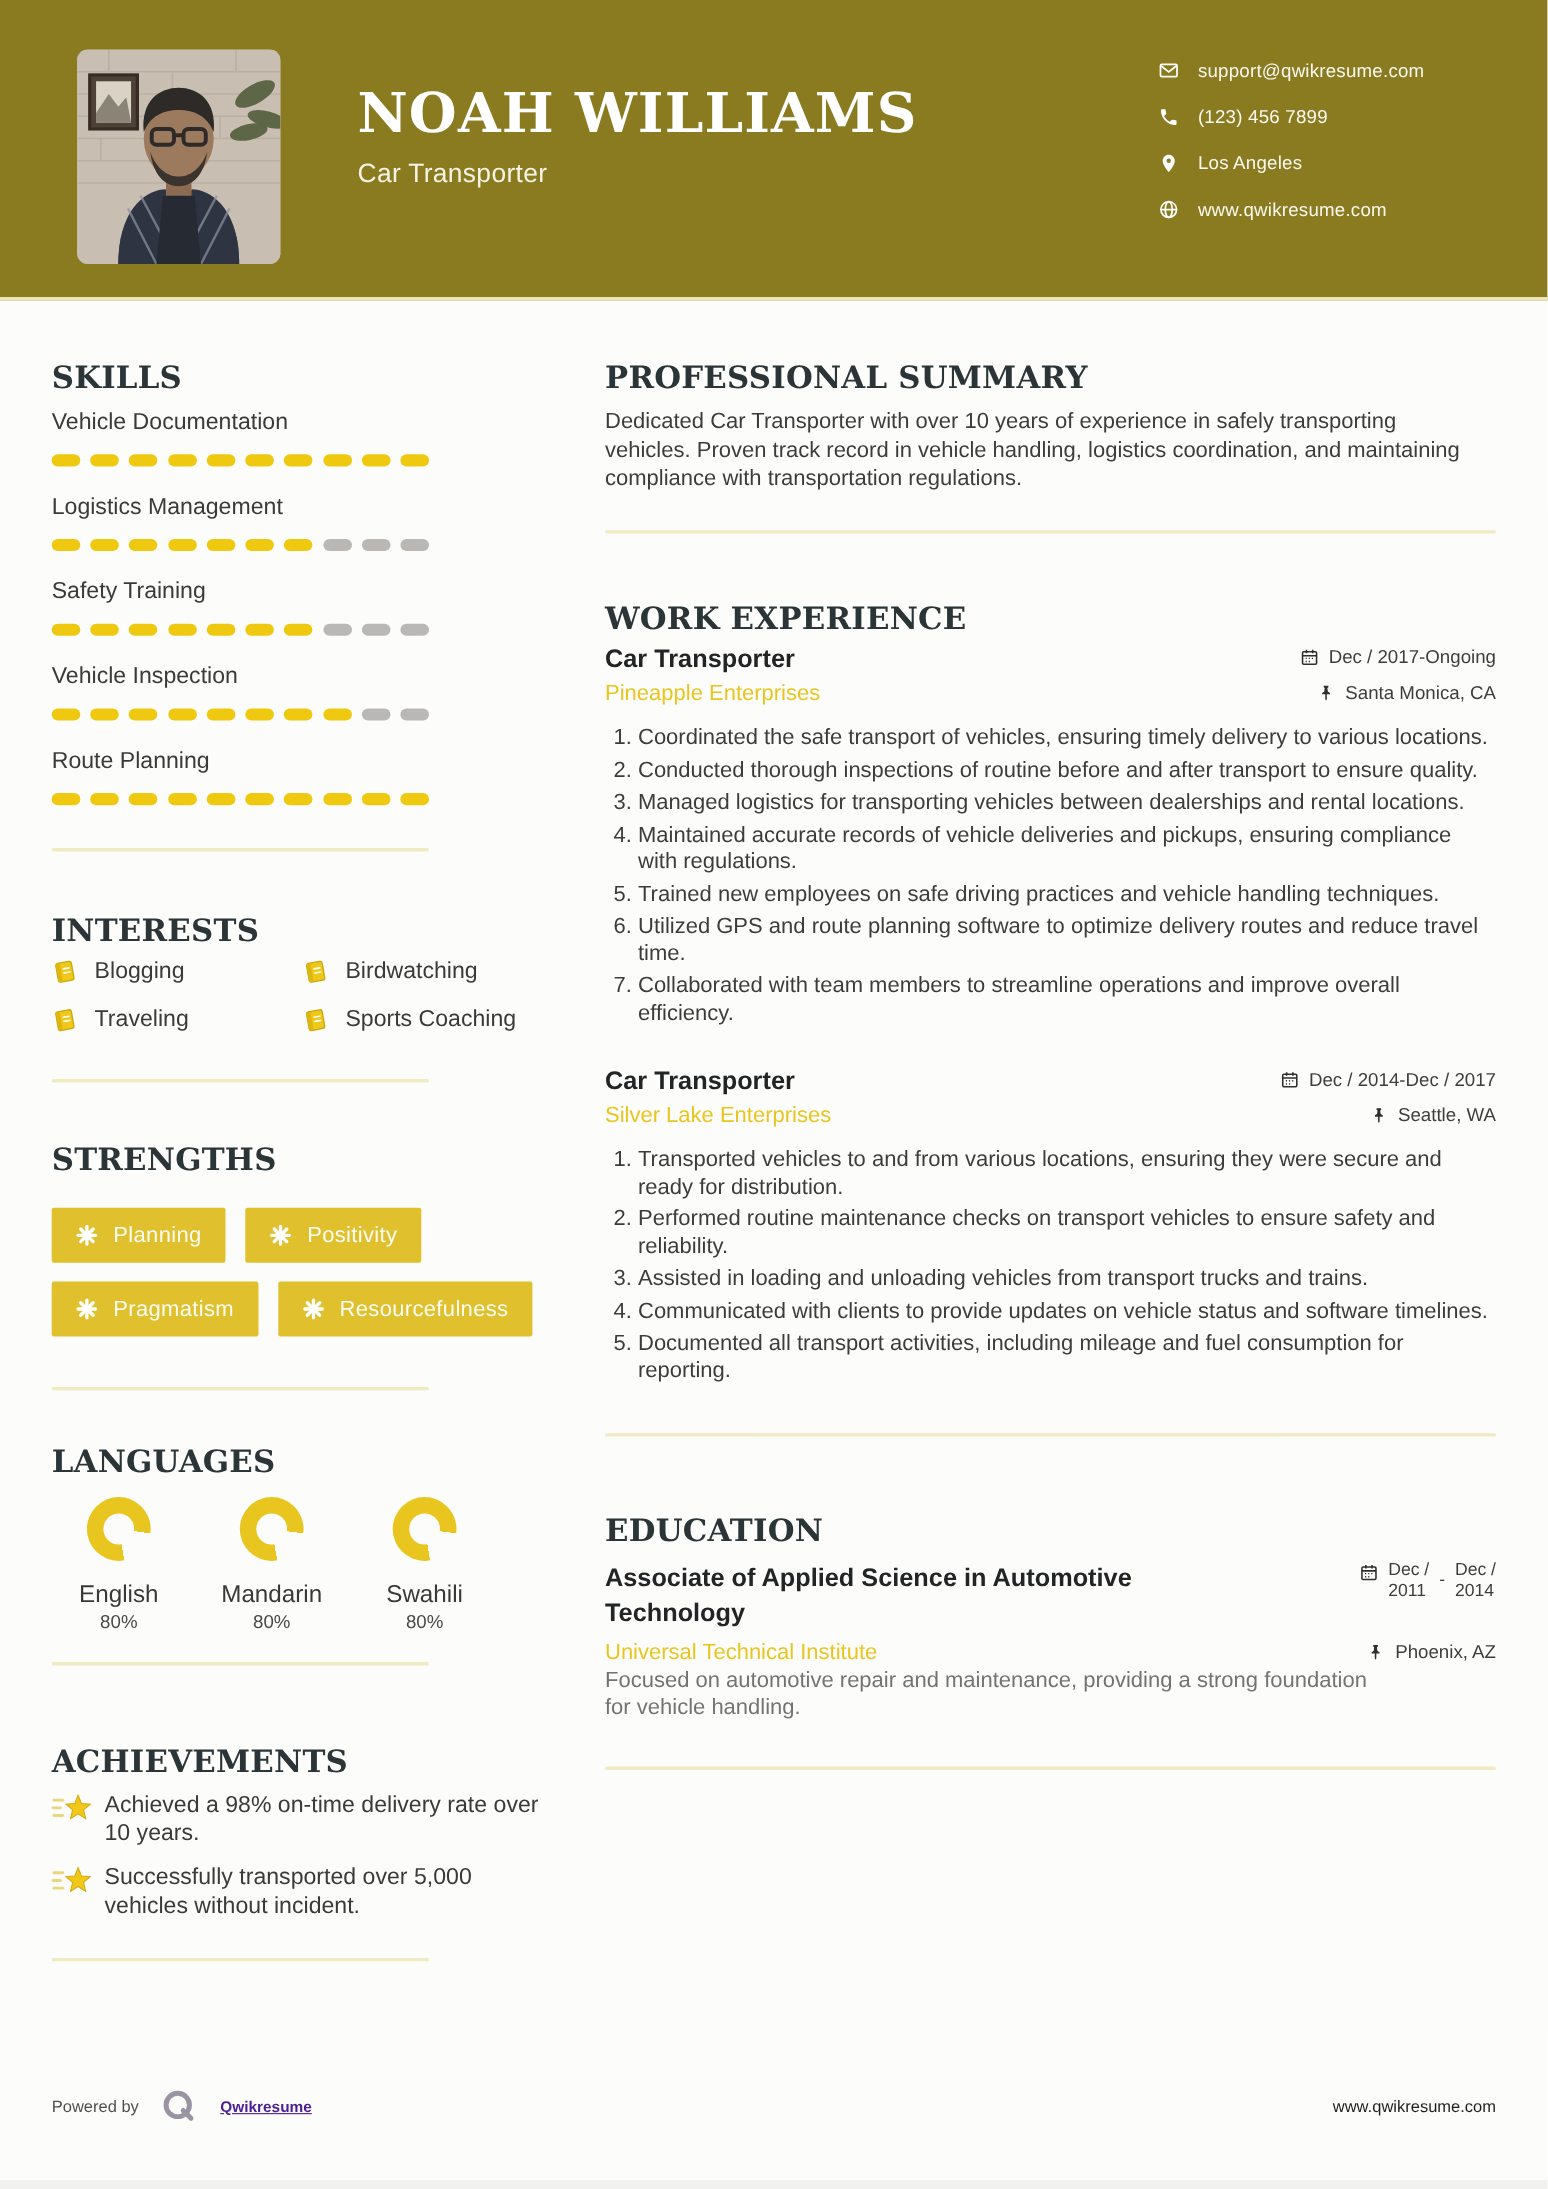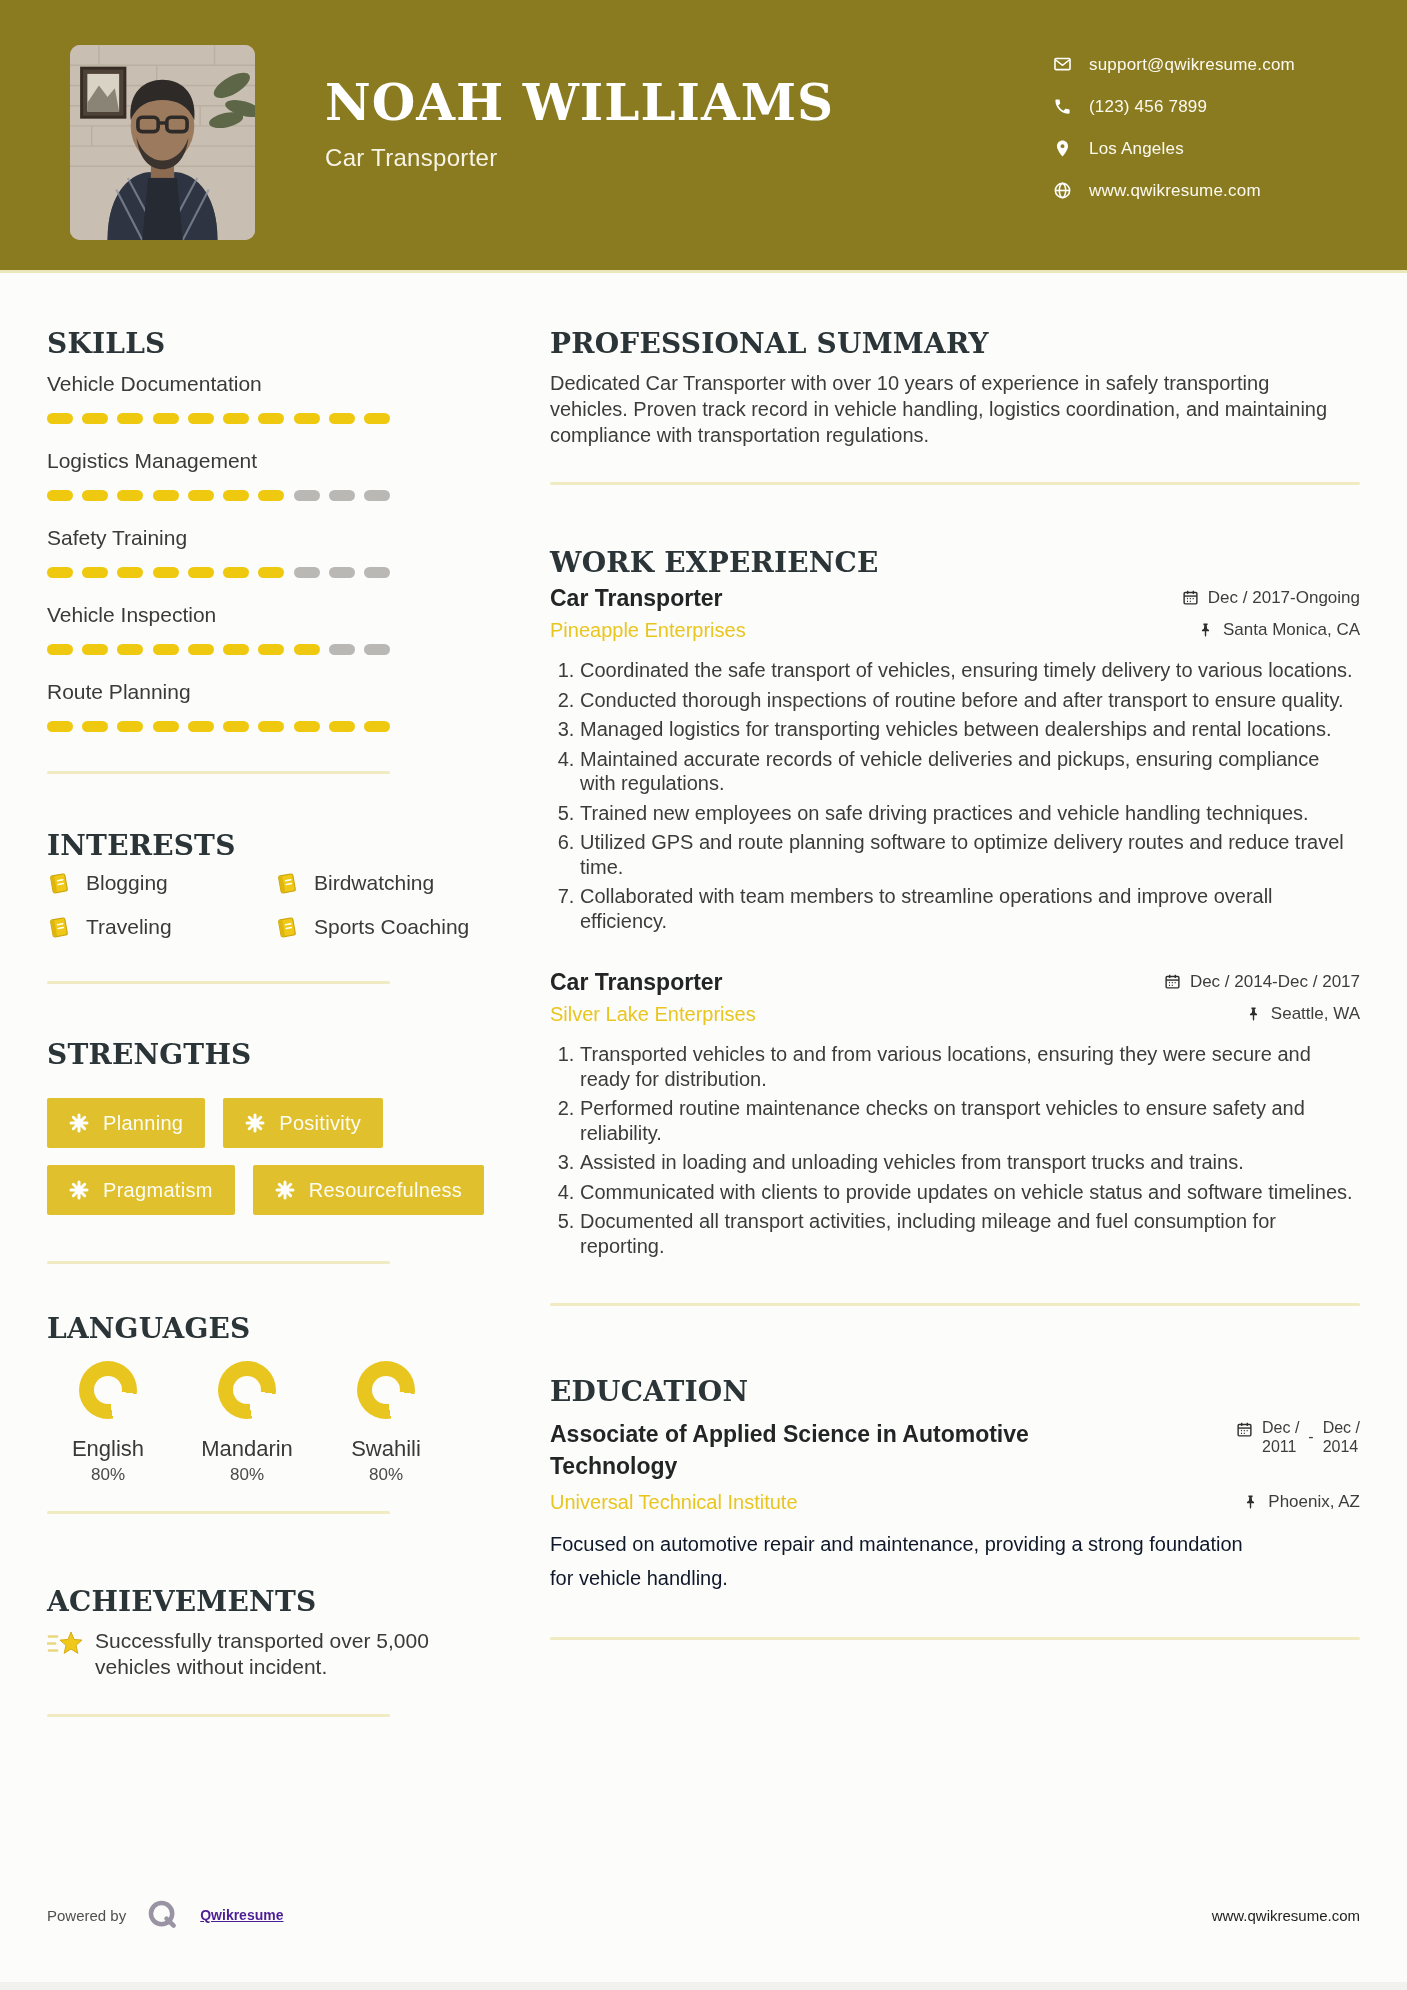--- a/index.html
+++ b/index.html
@@ -107,21 +107,21 @@
   .work-div { margin-top:45px; }
   .education h2 { margin-top:70px; }
   .edu-head { display:flex; justify-content:space-between; margin-top:10px; }
   .degree { width:560px; font-size:23px; line-height:32px; font-weight:700; color:#222426; }
   .ed-dates { display:flex; align-items:flex-start; gap:9px; font-size:16px; line-height:19px; color:#3d3d3d; }
   .ed-dates svg { width:17px; height:17px; margin-top:3px; }
   .ed-col { display:flex; flex-direction:column; }
   .ed-sep { margin-top:9px; }
   .edu-sub { display:flex; justify-content:space-between; align-items:center; margin-top:8px; }
   .institution { font-size:20px; line-height:24px; color:var(--accent,#e9c51f); font-weight:500; }
-  .edu-desc { margin-top:13px; width:700px; font-size:20px; line-height:34px; color:#0f172a; }
+  .edu-desc { margin-top:2px; width:700px; font-size:20px; line-height:24px; color:#737373; }
   .edu-div { margin-top:42px; }
 
   
   .footer {
     position:absolute; left:47px; right:47px; top:1898px;
     display:flex; justify-content:space-between; align-items:center;
   }
   .footer-left { display:flex; align-items:center; gap:20px; }
   .powered { font-size:15px; color:#4f4f4f; }
   .qlogo svg { width:34px; height:34px; display:block; }
@@ -439,20 +439,31 @@
       <h2 class="sec">ACHIEVEMENTS</h2>
       <div class="ach">
         <svg viewBox="0 0 36 26">
           <g stroke="#e8d77f" stroke-width="2.6" stroke-linecap="round">
             <line x1="2" y1="6" x2="10" y2="6"></line>
               <line x1="1" y1="13" x2="8" y2="13"></line>
               <line x1="2" y1="20" x2="10" y2="20"></line>
           </g>
           <path d="M24 1.5 L27 9 L35 9.6 L29 14.8 L30.8 22.8 L24 18.5 L17.2 22.8 L19 14.8 L13 9.6 L21 9 Z" fill="#f0c81a" stroke="#d8ab10" stroke-width="1"></path>
         </svg>
+        <span class="ach-text">Achieved a 98% on-time delivery rate over 10 years.</span>
+      </div>
+      <div class="ach">
+        <svg viewBox="0 0 36 26">
+          <g stroke="#e8d77f" stroke-width="2.6" stroke-linecap="round">
+            <line x1="2" y1="6" x2="10" y2="6"></line>
+              <line x1="1" y1="13" x2="8" y2="13"></line>
+              <line x1="2" y1="20" x2="10" y2="20"></line>
+          </g>
+          <path d="M24 1.5 L27 9 L35 9.6 L29 14.8 L30.8 22.8 L24 18.5 L17.2 22.8 L19 14.8 L13 9.6 L21 9 Z" fill="#f0c81a" stroke="#d8ab10" stroke-width="1"></path>
+        </svg>
         <span class="ach-text">Successfully transported over 5,000 vehicles without incident.</span>
       </div>
       <div class="divider achievements-end"></div>
     </section>
   </div>
 
   <div class="col col-right">
 
     <section class="summary">
       <h2 class="sec">PROFESSIONAL SUMMARY</h2>

